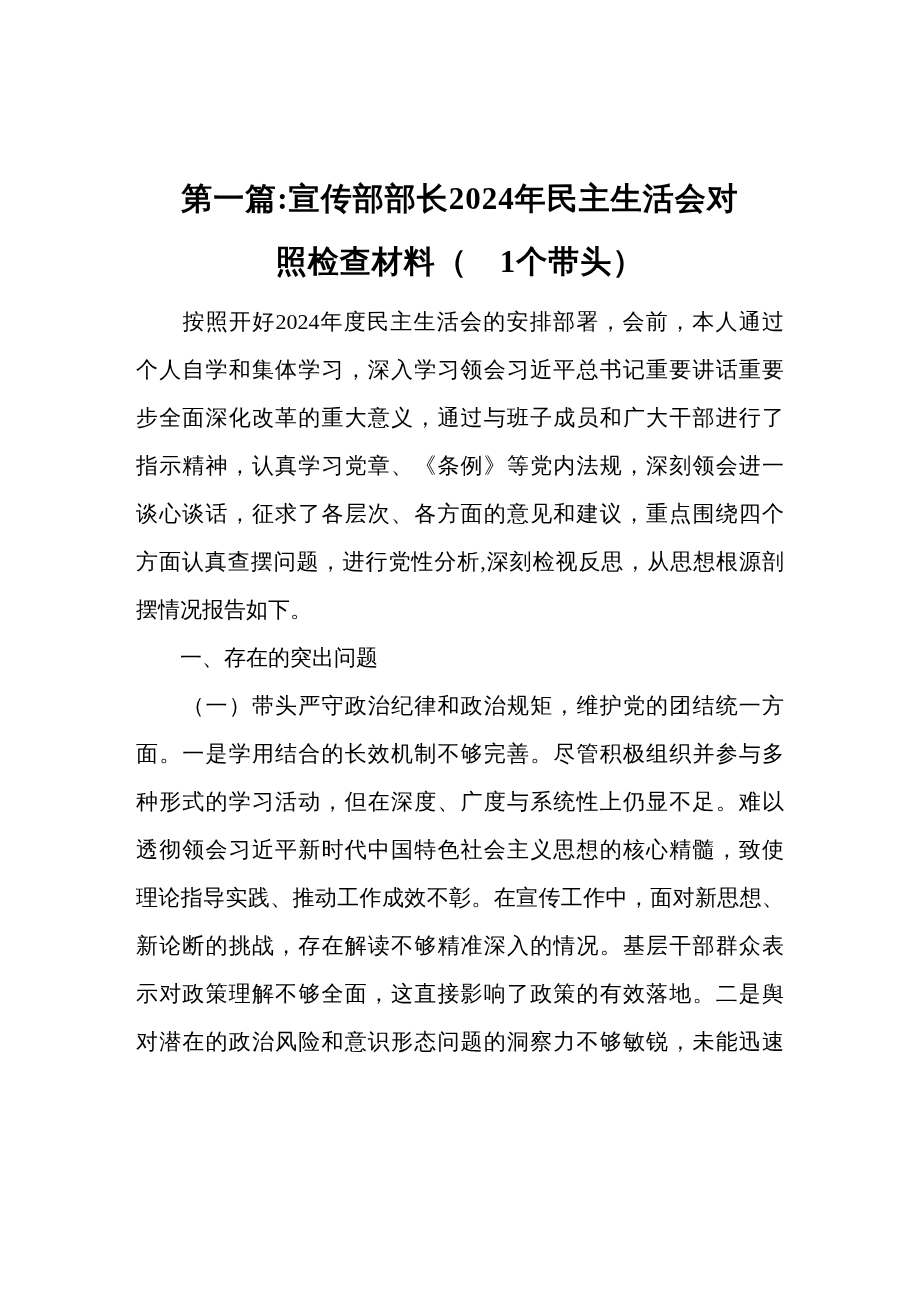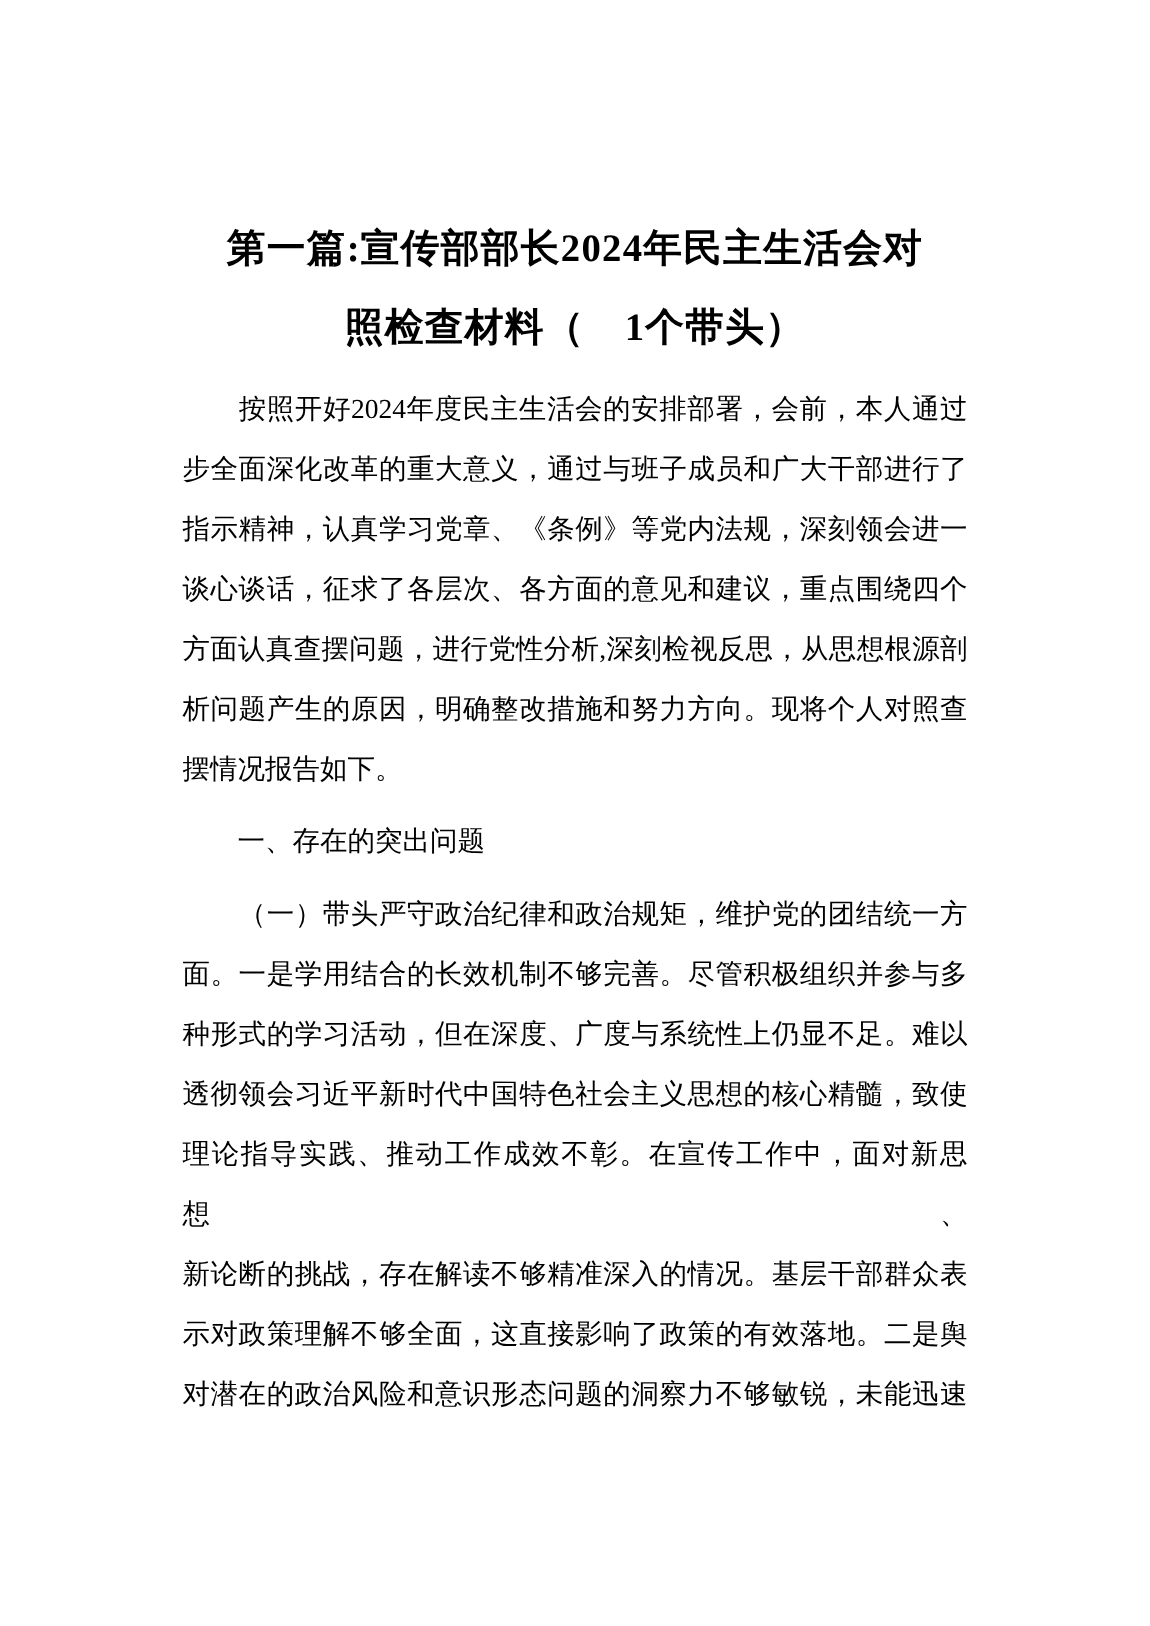--- a/index.html
+++ b/index.html
@@ -27,21 +27,21 @@
   }
   .doc-body {
     margin-left: 136px;
     margin-top: 5px;
     width: 648px;
     font-size: 22px;
     line-height: 48px;
     color: #000000;
   }
   .paragraph {
-    margin: 10px;
+    margin: 0;
     padding: 0;
   }
   .line {
     text-align: justify;
     text-align-last: justify;
     white-space: pre-wrap;
   }
   .line-last {
     text-align: right;
     text-align-last: left;
@@ -51,25 +51,25 @@
 <body>
 
 <div class="page">
   <div class="doc-title">
     <div class="title-line">第一篇:宣传部部长2024年民主生活会对</div>
     <div class="title-line">照检查材料（　1个带头）</div>
   </div>
   <div class="doc-body">
       <div class="paragraph">
         <div class="line">　　按照开好2024年度民主生活会的安排部署，会前，本人通过</div>
+        <div class="line">个人自学和集体学习，深入学习领会习近平总书记重要讲话重要</div>
         <div class="line">步全面深化改革的重大意义，通过与班子成员和广大干部进行了</div>
         <div class="line">指示精神，认真学习党章、《条例》等党内法规，深刻领会进一</div>
         <div class="line">谈心谈话，征求了各层次、各方面的意见和建议，重点围绕四个</div>
         <div class="line">方面认真查摆问题，进行党性分析,深刻检视反思，从思想根源剖</div>
-        <div class="line">析问题产生的原因，明确整改措施和努力方向。现将个人对照查</div>
         <div class="line line-last">摆情况报告如下。</div>
       </div>
       <div class="paragraph">
         <div class="line line-last">　　一、存在的突出问题</div>
       </div>
       <div class="paragraph">
         <div class="line">　　（一）带头严守政治纪律和政治规矩，维护党的团结统一方</div>
         <div class="line">面。一是学用结合的长效机制不够完善。尽管积极组织并参与多</div>
         <div class="line">种形式的学习活动，但在深度、广度与系统性上仍显不足。难以</div>
         <div class="line">透彻领会习近平新时代中国特色社会主义思想的核心精髓，致使</div>

